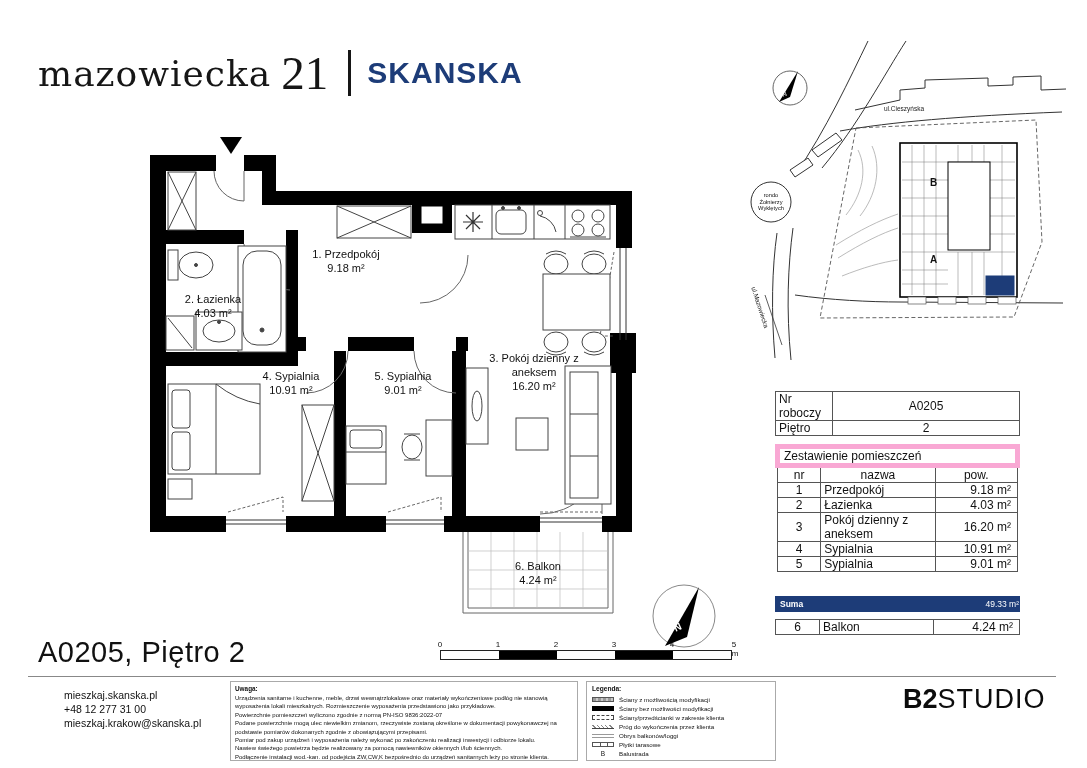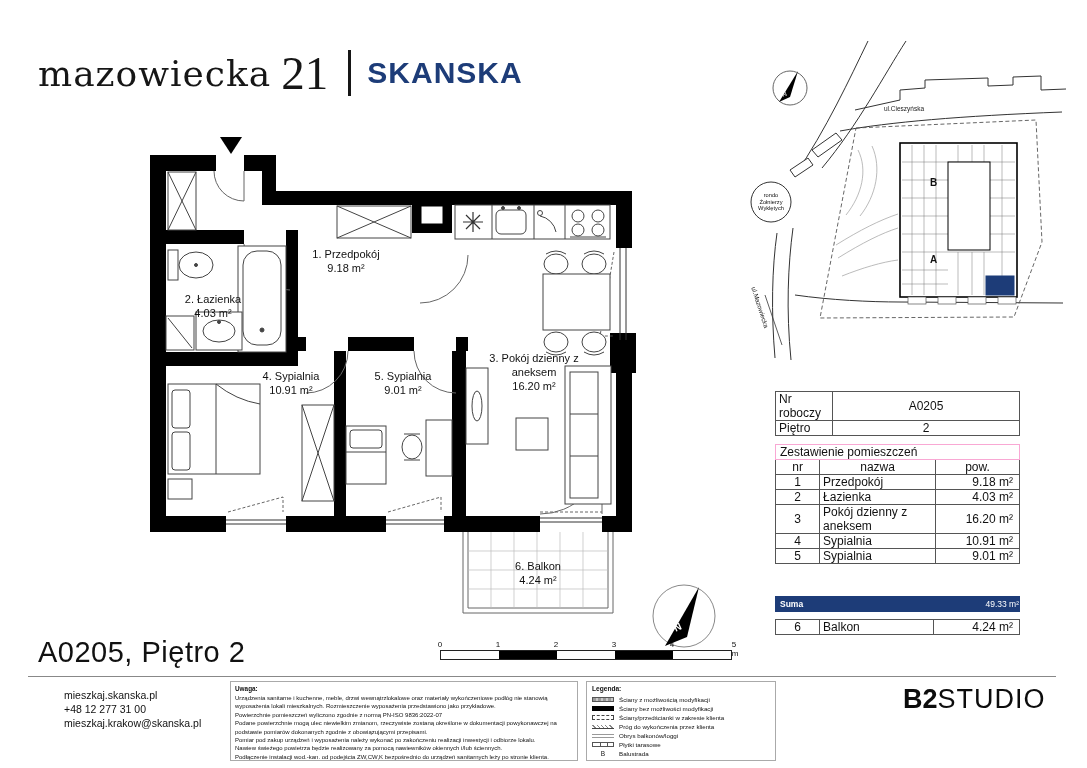--- a/index.html
+++ b/index.html
@@ -13,21 +13,21 @@
   .logo-wrap{left:38px;top:46px;display:flex;align-items:center;z-index:3;}
   .logo-maz{font-family:"DejaVu Serif",serif;font-size:36px;letter-spacing:1px;color:#161616;}
   .logo-21{font-family:Liberation Serif, serif;font-size:47px;margin-left:10px;color:#161616;}
   .logo-div{width:3px;height:46px;background:#161616;margin:0 16px 0 20px;}
   .logo-skanska{font-size:30px;font-weight:800;color:#1d3c78;letter-spacing:1px;}
   
   .rtab{left:775px;width:245px;z-index:3;border-collapse:collapse;font-size:12px;color:#111;}
   .rtab td{border:1px solid #555;height:14px;padding:0 3px;}
   .rtab .c{text-align:center;}
   .rtab .r{text-align:right;padding-right:6px;}
-  .rtab .ttl{border:1px solid #f9a8d4;padding-left:4px;}
+  .rtab .ttl{border:5px solid #f9a8d4;padding-left:4px;}
   .sumabar{left:775px;top:596px;width:245px;height:16px;background:#1d3c78;color:#fff;
            display:flex;align-items:center;justify-content:space-between;z-index:3;
            font-size:8.5px;padding:0;box-sizing:border-box;}
   .sumabar .sl{font-weight:bold;padding-left:5px;}
   .sumabar .sv{padding-right:1px;}
   
   .bigtitle{left:38px;top:636px;font-size:29px;letter-spacing:.5px;z-index:3;}
   .hr{left:28px;top:676px;width:1028px;height:1px;background:#888;z-index:3;}
   .contact{left:64px;top:688px;font-size:10.5px;line-height:1.35;z-index:3;}
   .notesbox{left:230px;top:681px;width:348px;height:80px;border:1px solid #aaa;

